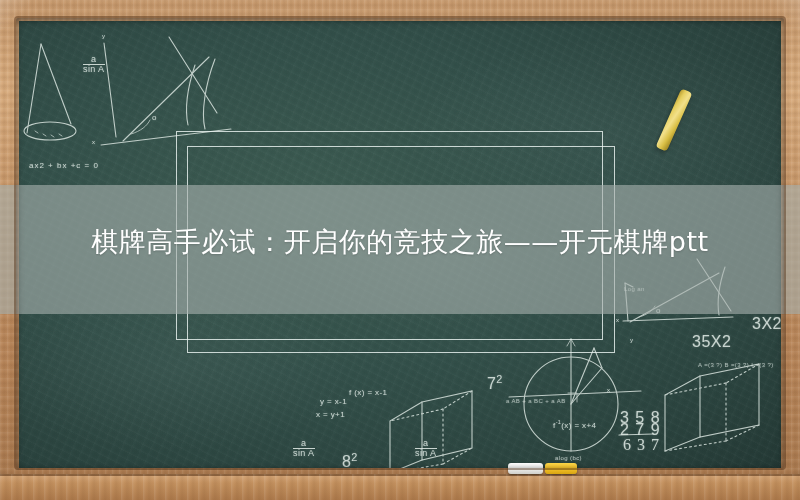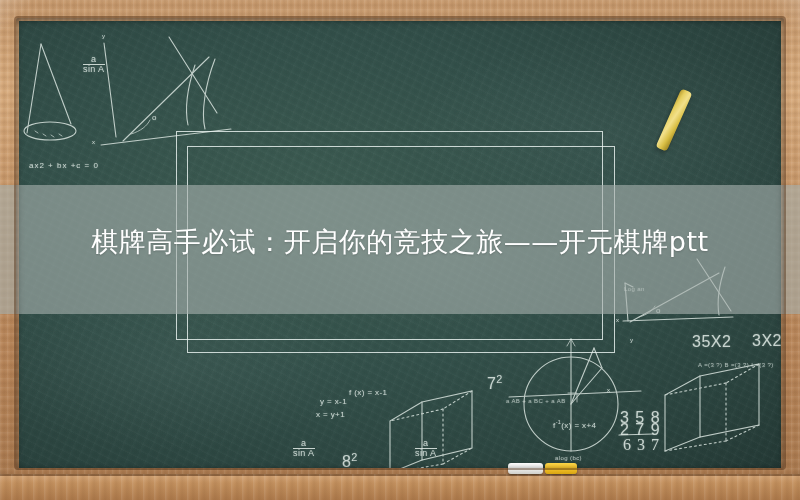--- a/index.html
+++ b/index.html
@@ -268,21 +268,21 @@
         <span>f</span><span class="sup">-1</span><span>(x) = x+4</span>
       </div>
       <div class="cl xs" style="left:536px;top:434px;opacity:.75;">alog (bc)</div>
       <div class="cl xs" style="left:605px;top:265px;opacity:.75;">Log an</div>
 
       <div class="cl md" style="left:601px;top:388px;letter-spacing:1px;">3 5 8</div>
       <div class="cl md" style="left:601px;top:400px;letter-spacing:1px;">2 7 9</div>
       <div class="cl md" style="left:604px;top:415px;letter-spacing:1px;font-family:Liberation Serif, serif;">6 3 7</div>
 
       <div class="cl md" style="left:673px;top:312px;letter-spacing:.5px;">35X2</div>
-      <div class="cl md" style="left:733px;top:311px;letter-spacing:.5px;">3X2</div>
+      <div class="cl md" style="left:733px;top:294px;letter-spacing:.5px;">3X2</div>
       <div class="cl xs" style="left:611px;top:316px;">y</div>
       <div class="cl xs" style="left:588px;top:366px;">x</div>
       <div class="cl xs" style="left:679px;top:341px;opacity:.7;">A =(3 ?) B =(3 ?) I =(3 ?)</div>
     </div>
 
     <div class="chalk-stick chalk-yellow-board" style="left:649px;top:67px;"></div>
   </div>
 
   <div class="deco-rect" style="left:176px;top:131px;width:427px;height:209px;"></div>
   <div class="deco-rect" style="left:187px;top:146px;width:428px;height:207px;"></div>

